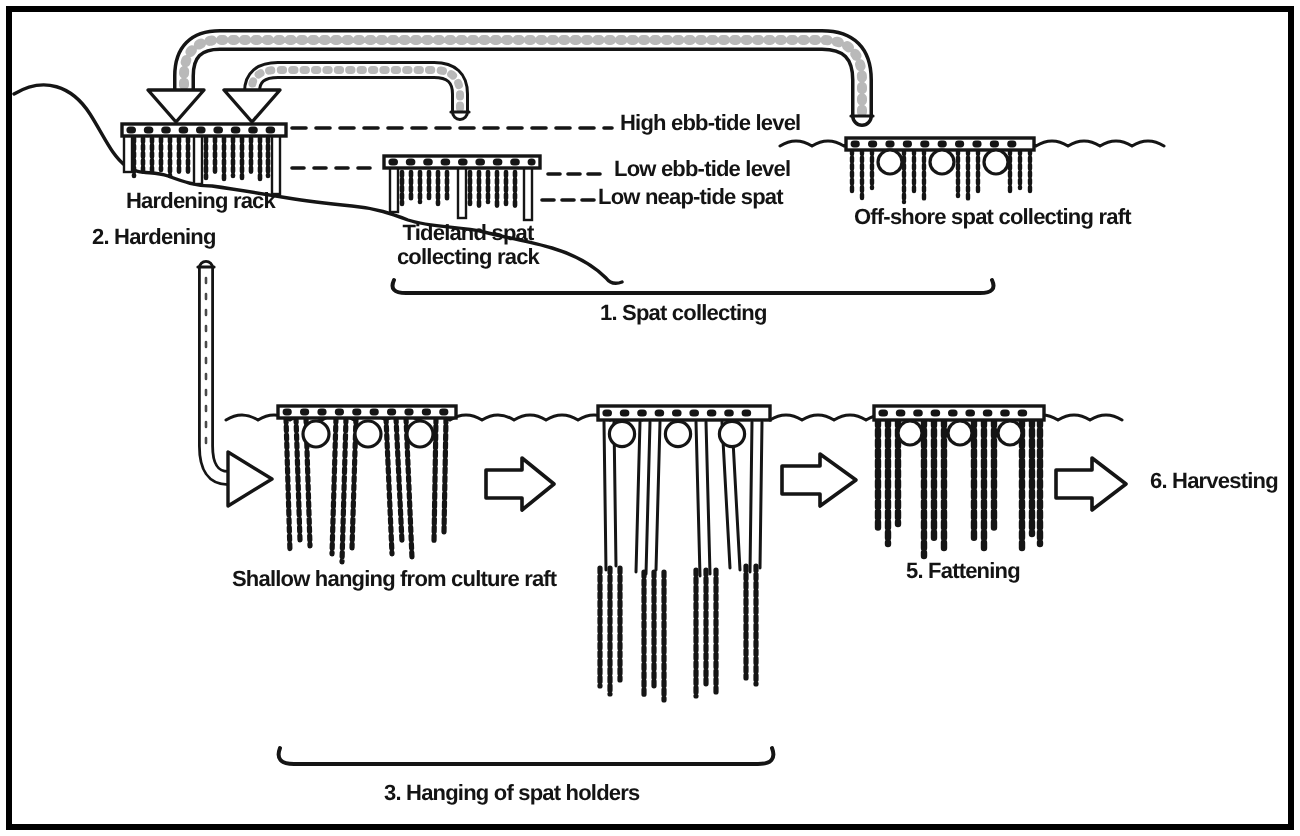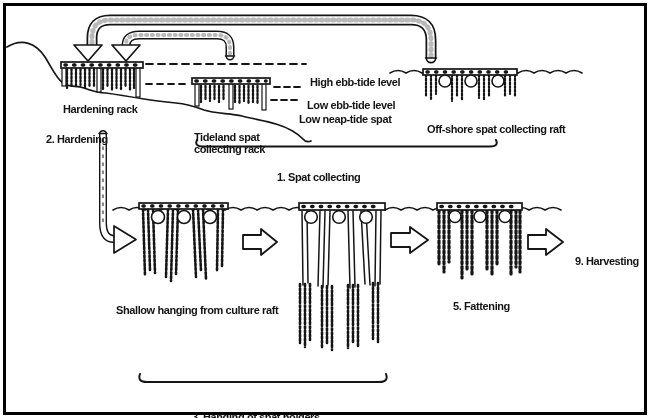--- a/index.html
+++ b/index.html
@@ -1,22 +1,22 @@
 <!DOCTYPE html>
 <html><head>
 <meta charset="utf-8">
 <style>
   html,body{margin:0;padding:0;background:#fff;}
   .stage{position:relative;width:650px;height:418px;background:#ffffff;overflow:hidden;
          font-family:"Liberation Sans",sans-serif;color:#151515;}
   .frame{position:absolute;inset:3px;border:3.5px solid #000;pointer-events:none;}
   svg.canvas{position:absolute;left:0;top:0;width:650px;height:418px;}
   .lbl{position:absolute;font-size:11px;font-weight:700;letter-spacing:-0.4px;
-       line-height:11.5px;white-space:nowrap;color:#141414;margin-top:20px;}
-  .lbl.wrap{white-space:normal;}
+       line-height:11.5px;white-space:nowrap;color:#141414;}
+  .lbl.wrap{white-space:normal;text-align:center;}
 </style>
 </head>
 <body>
 
 <div class="stage">
 
   <svg class="canvas" viewBox="0 0 650 418">
     <g stroke="#151515" fill="none" stroke-linecap="round">
 
       <path stroke-width="1.7" d="M7,47 C22,38 36,43 45,57 C52,68 56,78 63,83 C70,88 76,85 84,88 C92,91 98,93 106,93
@@ -247,27 +247,27 @@
       <polygon points="528,235 546,235 546,229 563,242 546,255 546,249 528,249" fill="#ffffff" stroke-width="1.8" stroke-linejoin="round"></polygon>
 
       <path stroke-width="2" d="M140,374 Q137,382 147,382 L379,382 Q389,382 386,374"></path>
     </g>
   </svg>
 
   <div class="lbl" style="left:310px;top:57px">High ebb-tide level</div>
   <div class="lbl" style="left:307px;top:80px">Low ebb-tide level</div>
   <div class="lbl" style="left:299px;top:94px">Low neap-tide spat</div>
 
-  <div class="lbl" style="left:63px;top:84px">Hardening rack</div>
+  <div class="lbl" style="left:63px;top:96px">Hardening rack</div>
   <div class="lbl" style="left:46px;top:114px">2. Hardening</div>
 
   <div class="lbl wrap" style="left:194px;top:112px;width:80px">Tideland spat collecting rack</div>
-  <div class="lbl" style="left:277px;top:152px">1. Spat collecting</div>
+  <div class="lbl" style="left:300px;top:152px">1. Spat collecting</div>
   <div class="lbl" style="left:427px;top:104px">Off-shore spat collecting raft</div>
 
   <div class="lbl" style="left:116px;top:285px">Shallow hanging from culture raft</div>
   <div class="lbl" style="left:192px;top:392px">3. Hanging of spat holders</div>
 
   <div class="lbl" style="left:453px;top:281px">5. Fattening</div>
-  <div class="lbl" style="left:575px;top:236px">9. Harvesting</div>
+  <div class="lbl" style="left:575px;top:236px">6. Harvesting</div>
 
   <div class="frame"></div>
 </div>
 
 </body></html>

